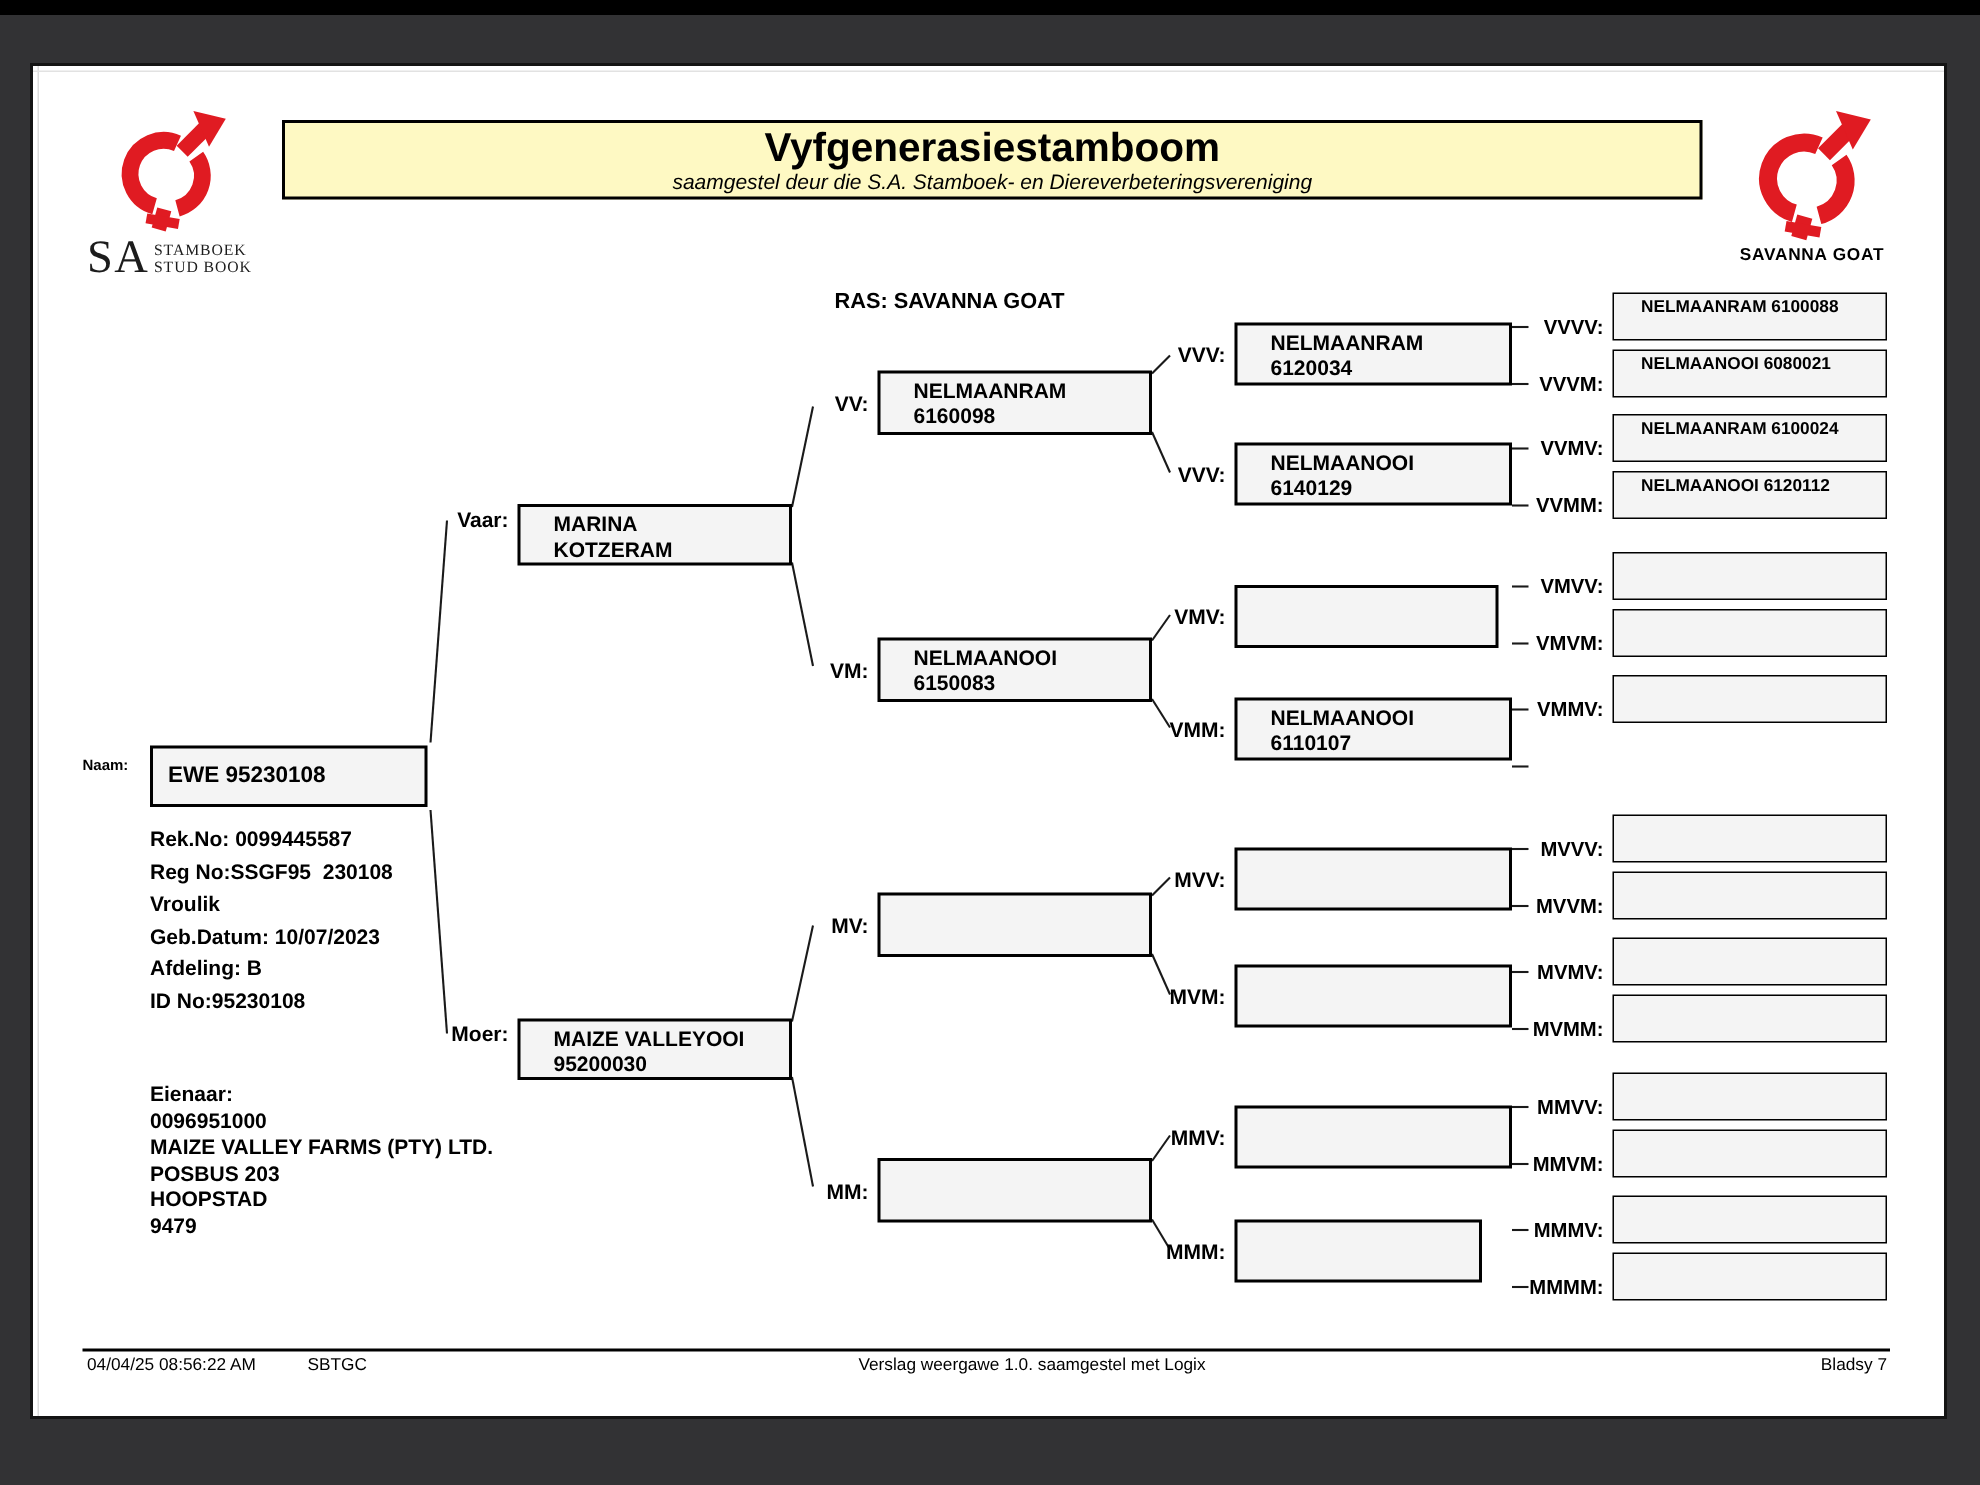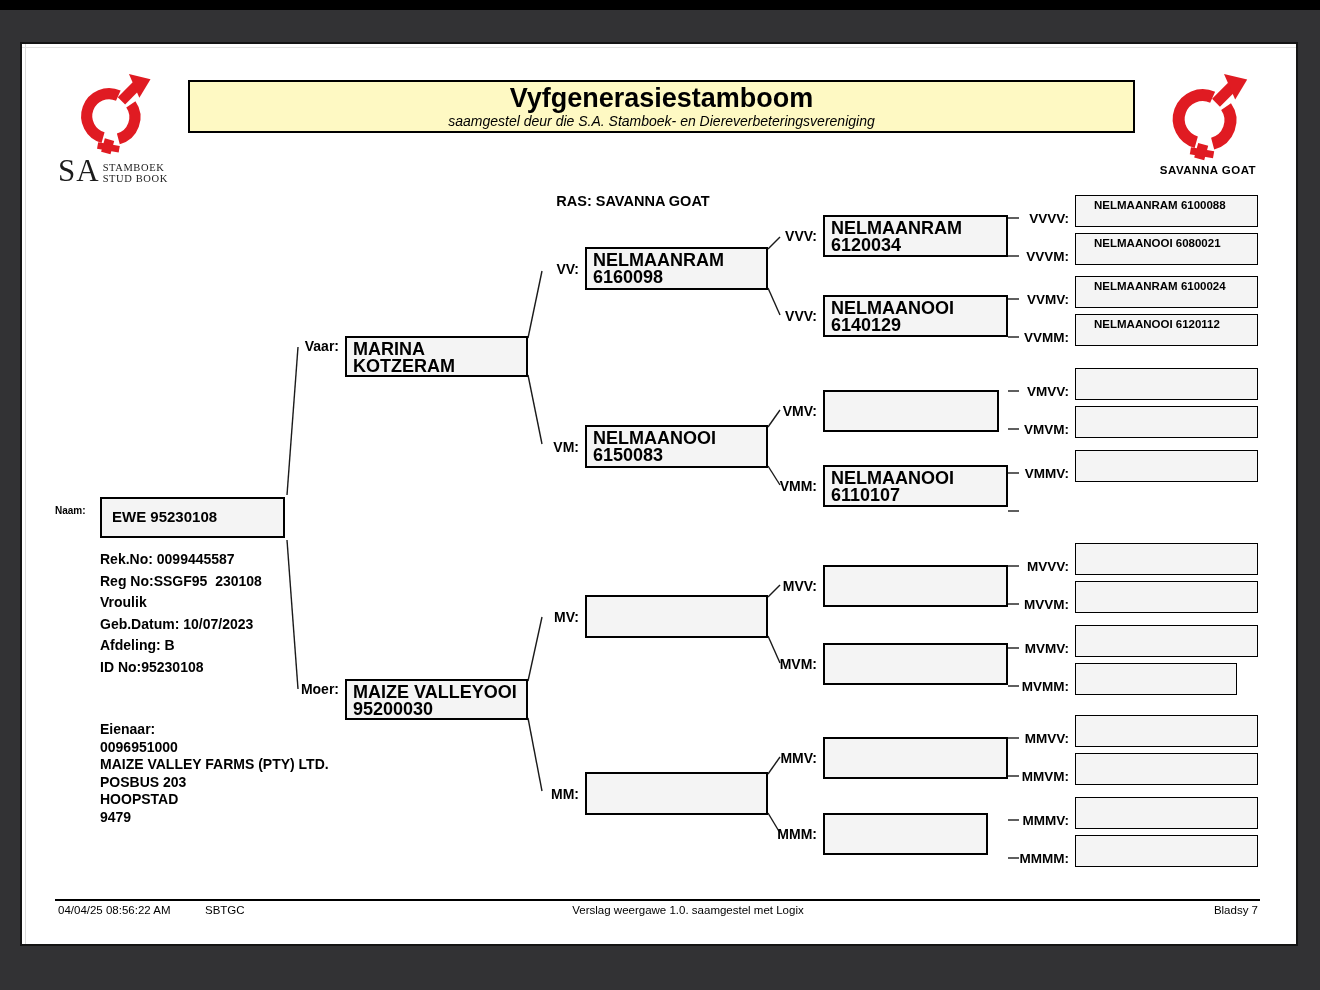--- a/index.html
+++ b/index.html
@@ -54,22 +54,22 @@
   .subject-owner{
     position:absolute;left:78px;top:677px;font-size:14px;font-weight:bold;
     line-height:17.5px;white-space:pre-wrap;
   }
 
   
   .pnode{position:absolute;}
   .pbox{
     width:100%;height:100%;box-sizing:border-box;
     background:#f4f4f4;border:2px solid #000;
-    font-size:18px;font-weight:bold;line-height:17px;
-    padding:3px 6px;white-space:pre-wrap;overflow:hidden;
+    font-size:14px;font-weight:bold;line-height:17px;
+    padding:3px 22px;white-space:pre-wrap;overflow:hidden;
   }
   .plabel{
     position:absolute;right:100%;margin-right:6px;top:50%;transform:translateY(-50%);
     font-size:14px;font-weight:bold;white-space:nowrap;
   }
   .g1 .plabel{top:10px;}
   .g4 .pbox{font-size:11.5px;line-height:13px;padding:3px 18px;border-width:1.5px;}
   .g4 .plabel{top:calc(50% + 7px);font-size:13.5px;}
 
   .connectors{position:absolute;left:0;top:0;pointer-events:none;}
@@ -271,21 +271,21 @@
       <div class="pbox"></div>
     </div>
     <div class="pnode g4" style="left:1053px;top:537px;width:183px;height:32px">
       <span class="plabel">MVVM:</span>
       <div class="pbox"></div>
     </div>
     <div class="pnode g4" style="left:1053px;top:581px;width:183px;height:32px">
       <span class="plabel">MVMV:</span>
       <div class="pbox"></div>
     </div>
-    <div class="pnode g4" style="left:1053px;top:619px;width:162px;height:32px">
+    <div class="pnode g4" style="left:1053px;top:619px;width:183px;height:32px">
       <span class="plabel">MVMM:</span>
       <div class="pbox"></div>
     </div>
     <div class="pnode g4" style="left:1053px;top:671px;width:183px;height:32px">
       <span class="plabel">MMVV:</span>
       <div class="pbox"></div>
     </div>
     <div class="pnode g4" style="left:1053px;top:709px;width:183px;height:32px">
       <span class="plabel">MMVM:</span>
       <div class="pbox"></div>

